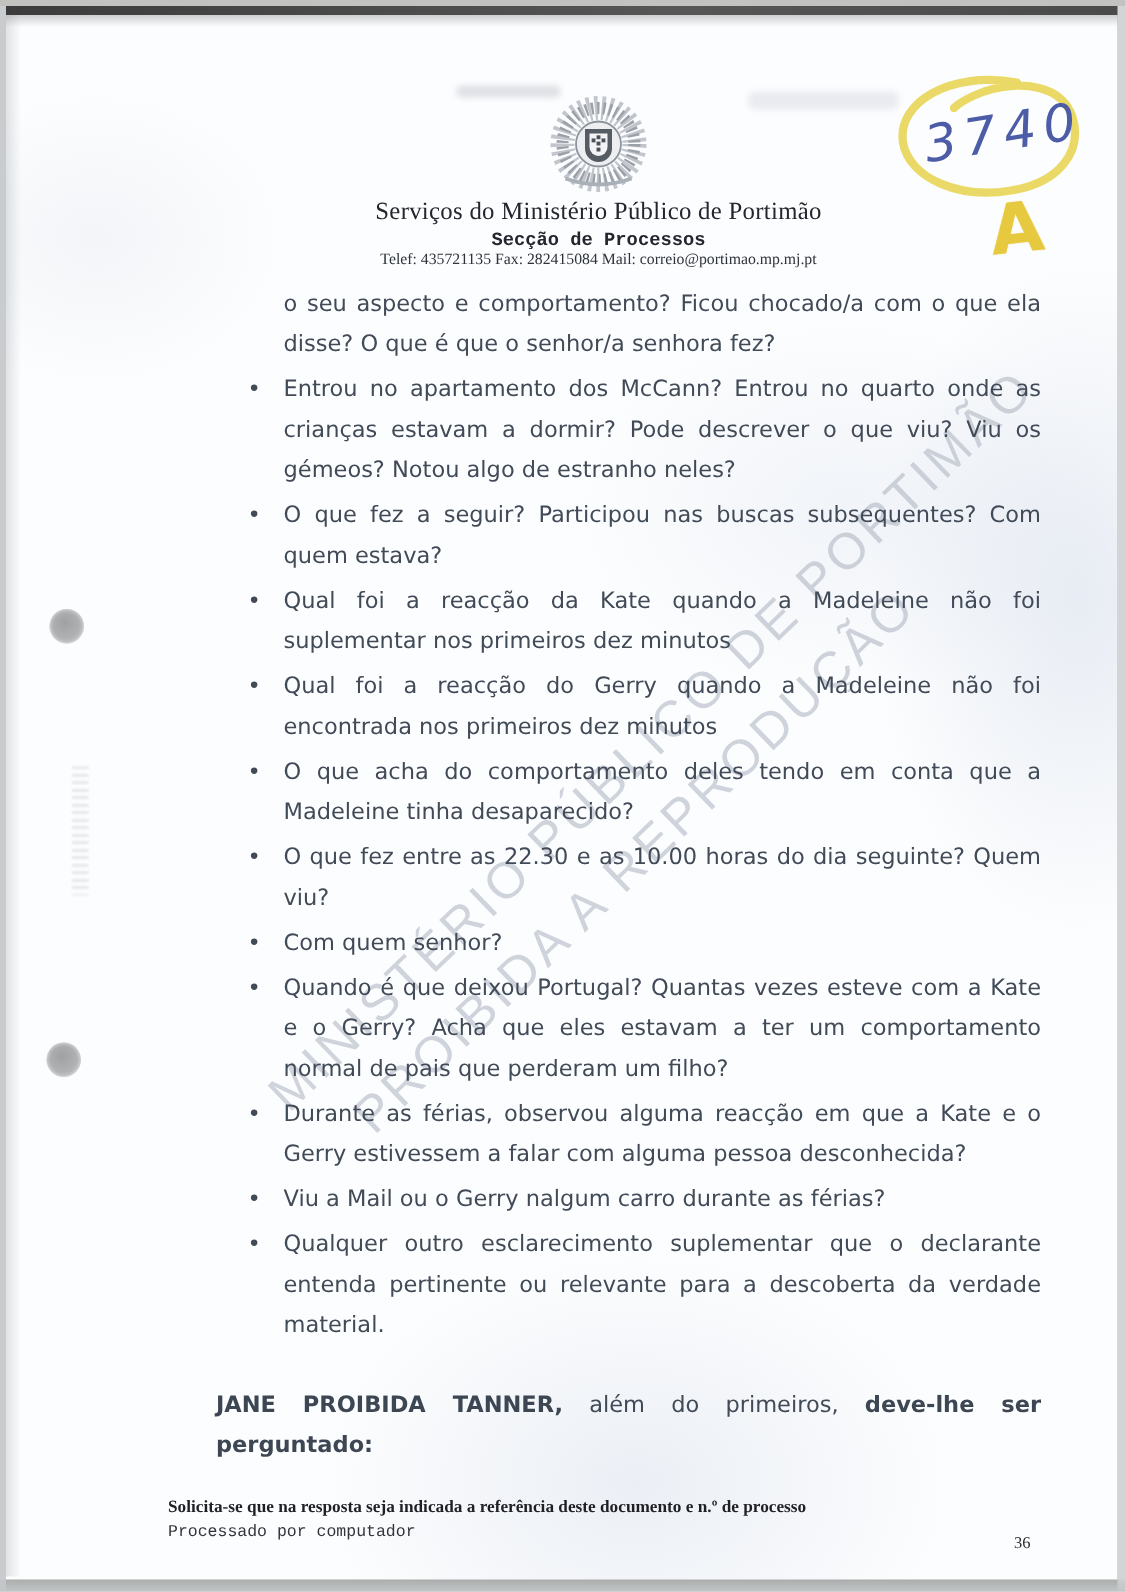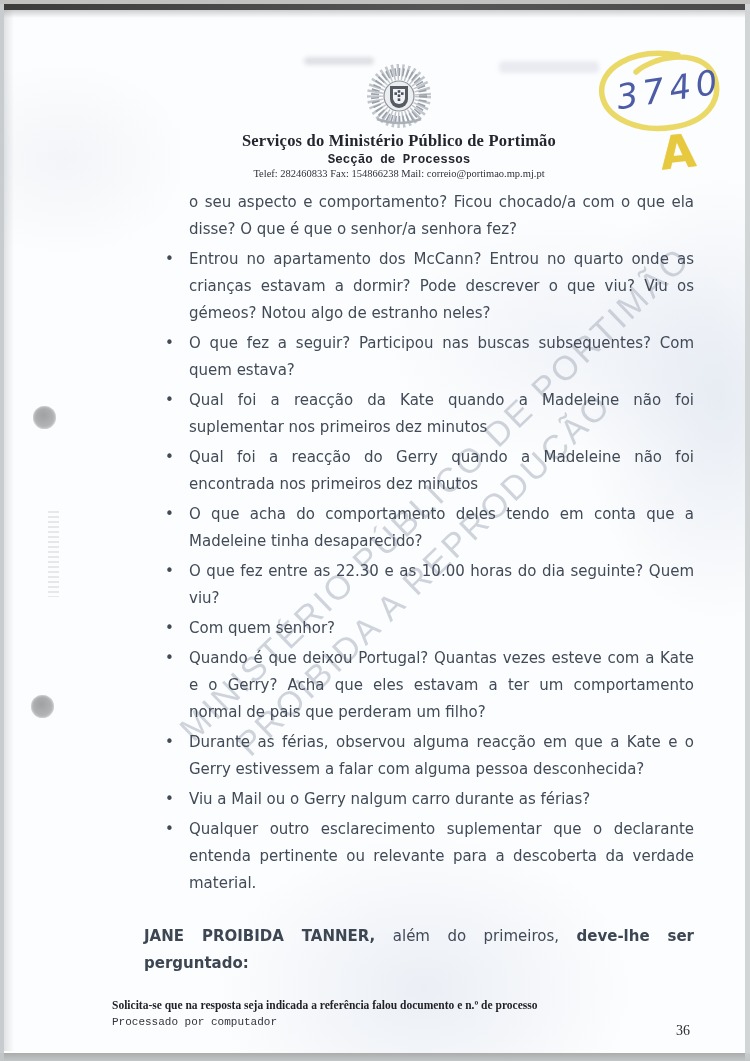--- a/index.html
+++ b/index.html
@@ -20,21 +20,21 @@
   .edge-top{position:absolute;left:0;top:4px;width:750px;height:6px;background:linear-gradient(90deg,#3c3c3c,#565656 60%,#4a4a4a);}
   .page-top-shadow{position:absolute;left:0;top:10px;width:750px;height:8px;background:linear-gradient(180deg,rgba(120,120,120,.35),rgba(120,120,120,0));}
   .edge-left{position:absolute;left:0;top:4px;width:4px;bottom:0;background:#c9ccce;}
   .page-left-shade{position:absolute;left:4px;top:10px;width:10px;bottom:10px;background:linear-gradient(90deg,rgba(150,155,160,.28),rgba(150,155,160,0));}
   .edge-right{position:absolute;right:0;top:4px;width:5px;bottom:0;background:#d2d5d6;}
   .edge-bottom{position:absolute;left:0;bottom:0;height:8px;width:750px;background:linear-gradient(180deg,rgba(140,143,145,.1),#c3c6c7);}
 
   
   .emblem{position:absolute;left:335px;top:52px;width:120px;height:72px;}
   .hdr{position:absolute;left:75px;top:122px;width:640px;text-align:center;color:#23262e;}
-  .hdr .org{font-family:"Liberation Serif",serif;font-weight:bold;font-size:16.5px;letter-spacing:.2px;}
+  .hdr .org{font-family:"Liberation Serif",serif;font-weight:normal;font-size:16.5px;letter-spacing:.2px;}
   .hdr .dept{font-family:Liberation Mono, monospace;font-weight:bold;font-size:12.5px;margin-top:2px;}
   .hdr .addr,.hdr .contact{font-family:"Liberation Serif",serif;font-size:10.5px;color:#2e323a;margin-top:1px;}
 
   
   .smudge{position:absolute;background:rgba(165,172,184,.35);filter:blur(2px);border-radius:4px;}
   .smudge.s1{left:300px;top:48px;width:70px;height:8px;}
   .smudge.s2{left:495px;top:52px;width:100px;height:12px;background:rgba(185,192,204,.28);}
   .hole{position:absolute;width:23px;height:23px;border-radius:50%;
     background:radial-gradient(circle at 45% 40%, #9fa1a3, #b4b6b8 70%, #c6c8c9);
     box-shadow:0 0 3px rgba(255,255,255,.8) inset;}
@@ -62,21 +62,21 @@
   ul.questions{margin:0;padding:0 0 0 45px;list-style:none;}
   ul.questions li{position:relative;text-align:justify;margin-top:3px;}
   .blt{position:absolute;left:-24px;top:0;}
   .closing{margin:26px 0 0 0;text-align:justify;font-weight:bold;color:#3d4653;}
   .closing .reg{font-weight:normal;color:#414a57;}
 
   
   .footer{position:absolute;left:108px;top:990px;color:#1f1f26;}
   .footer .f1{font-family:"Liberation Serif",serif;font-weight:bold;font-size:11.5px;}
   .footer .f2{font-family:Liberation Mono, monospace;font-size:11px;color:#34343c;margin-top:5px;}
-  .pagenum{position:absolute;left:672px;top:1014px;font-family:"Liberation Serif",serif;font-size:14px;color:#2b2b33;}
+  .pagenum{position:absolute;left:672px;top:1014px;font-family:"Liberation Serif",serif;font-size:11px;color:#2b2b33;}
 </style>
 </head>
 <body>
 
 <div class="page">
 
   <svg class="emblem" viewBox="0 0 120 72">
     <circle cx="60" cy="35" r="24" fill="none" stroke="#c2c6cc" stroke-width="16" stroke-dasharray="2 2.6"></circle>
     <circle cx="60" cy="35" r="24" fill="none" stroke="#9ba1a9" stroke-width="8" stroke-dasharray="1.6 2.4"></circle>
     <circle cx="60" cy="35" r="15" fill="#eceef0" stroke="#8d939b" stroke-width="1.2"></circle>
@@ -88,21 +88,21 @@
       <rect x="55.4" y="31.3" width="2.6" height="2.6"></rect>
       <rect x="62" y="31.3" width="2.6" height="2.6"></rect>
       <rect x="58.7" y="37.4" width="2.6" height="2.6"></rect>
     </g>
     <path d="M38,58 q22,8 44,0" fill="none" stroke="#aab0b7" stroke-width="2.5"></path>
   </svg>
 
   <div class="hdr">
     <div class="org">Serviços do Ministério Público de Portimão</div>
     <div class="dept">Secção de Processos</div>
-    <div class="contact">Telef: 282460833  Fax: 154866238 Mail: correio@portimao.mp.mj.pt</div>
+    <div class="contact">Telef: 435721135  Fax: 282415084 Mail: correio@portimao.mp.mj.pt</div>
   </div>
 
   <div class="smudge s1"></div>
   <div class="smudge s2"></div>
   <div class="hole h1"></div>
   <div class="hole h2"></div>
   <div class="spine-text"></div>
 
   <div class="wm l1">MINISTÉRIO PÚBLICO DE PORTIMÃO</div>
   <div class="wm l2">PROIBIDA A REPRODUÇÃO</div>
@@ -125,21 +125,21 @@
       <li><span class="blt">•</span><span>Com quem senhor?</span></li>
       <li><span class="blt">•</span><span>Quando é que deixou Portugal? Quantas vezes esteve com a Kate e o Gerry? Acha que eles estavam a ter um comportamento normal de pais que perderam um filho?</span></li>
       <li><span class="blt">•</span><span>Durante as férias, observou alguma reacção em que a Kate e o Gerry estivessem a falar com alguma pessoa desconhecida?</span></li>
       <li><span class="blt">•</span><span>Viu a Mail ou o Gerry nalgum carro durante as férias?</span></li>
       <li><span class="blt">•</span><span>Qualquer outro esclarecimento suplementar que o declarante entenda pertinente ou relevante para a descoberta da verdade material.</span></li>
     </ul>
     <p class="closing"><span>JANE PROIBIDA TANNER,</span><span class="reg"> além do primeiros, </span><span>deve-lhe ser perguntado:</span></p>
   </div>
 
   <div class="footer">
-    <div class="f1">Solicita-se que na resposta seja indicada a referência falou documento e n.º de processo</div>
+    <div class="f1">Solicita-se que na resposta seja indicada a referência deste documento e n.º de processo</div>
     <div class="f2">Processado por computador</div>
   </div>
   <div class="pagenum">36</div>
 </div>
 
 <div class="edge-top-outer"></div>
 <div class="edge-top"></div>
 <div class="page-top-shadow"></div>
 <div class="edge-left"></div>
 <div class="page-left-shade"></div>

